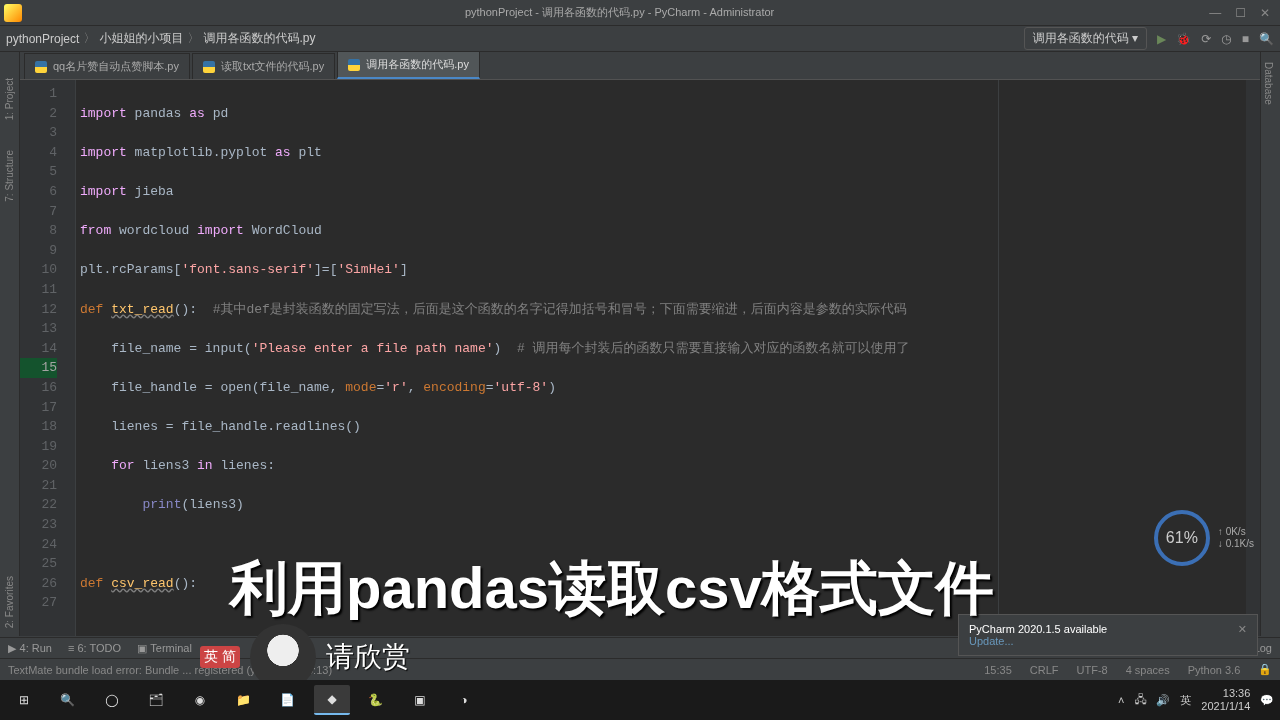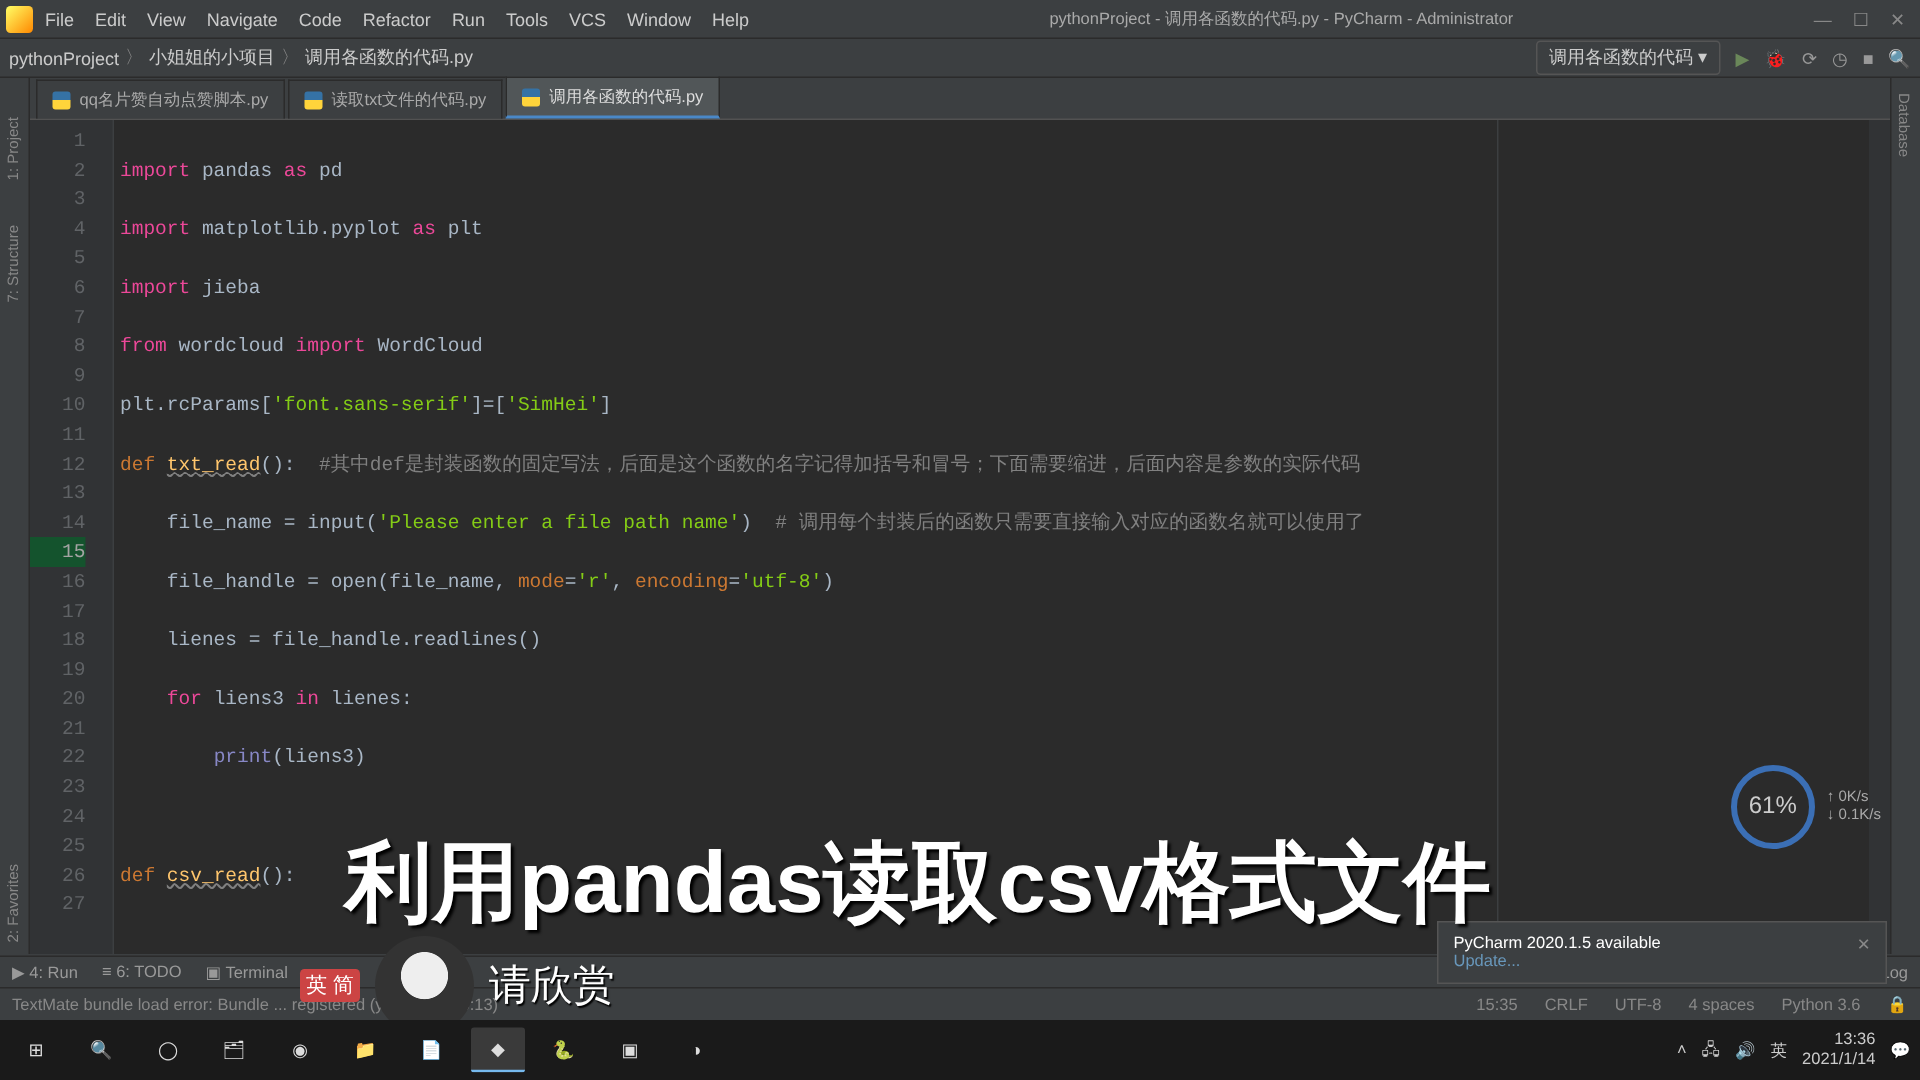--- a/index.html
+++ b/index.html
@@ -156,24 +156,24 @@
 }
 .gutter div { height: 19.6px; }
 .code {
   flex: 1;
   padding: 4px 0 4px 4px;
   white-space: pre;
   overflow: hidden;
   color: #a9b7c6;
 }
 .code .line { height: 19.6px; }
-.kw { color: #ec4899; }
+.kw { color: #f0abfc; }
 .def { color: #cc7832; }
 .fn { color: #ffc66d; }
-.str { color: #84cc16; }
+.str { color: #fca5a5; }
 .cmt { color: #808080; }
 .param { color: #cc7832; }
 .builtin { color: #8888c6; }
 .warn { text-decoration: underline wavy #808080; }
 
 
 .margin-line {
   position: absolute;
   left: 978px; top: 0; bottom: 0;
   border-left: 1px solid #3c3f41;
@@ -323,33 +323,20 @@
 .rightstrip { bottom: 84px; }
 .editor-region { bottom: 84px; }
 
 .gutter .current { background: #14532d; color: #a4a3a3; }
 </style>
 </head>
 <body>
 
 <div class="titlebar">
   <div class="logo"></div>
-  <div class="menu">
-    <span>File</span>
-    <span>Edit</span>
-    <span>View</span>
-    <span>Navigate</span>
-    <span>Code</span>
-    <span>Refactor</span>
-    <span>Run</span>
-    <span>Tools</span>
-    <span>VCS</span>
-    <span>Window</span>
-    <span>Help</span>
-  </div>
   <div class="title">pythonProject - 调用各函数的代码.py - PyCharm - Administrator</div>
   <div class="winctrl">
     <span>—</span>
     <span>☐</span>
     <span>✕</span>
   </div>
 </div>
 
 <div class="navbar">
   <span class="crumb">pythonProject</span>

